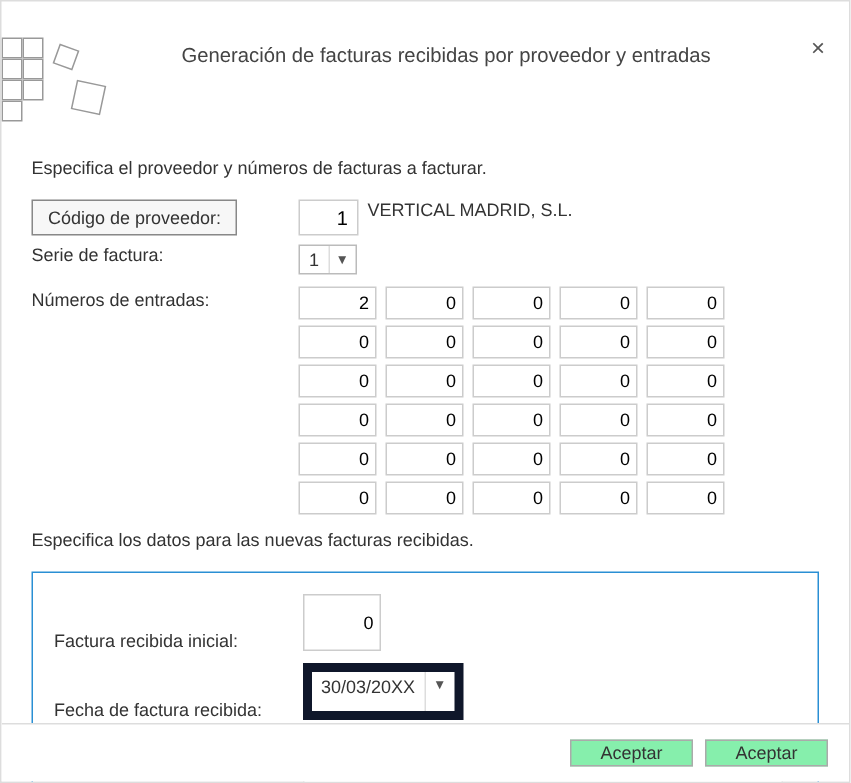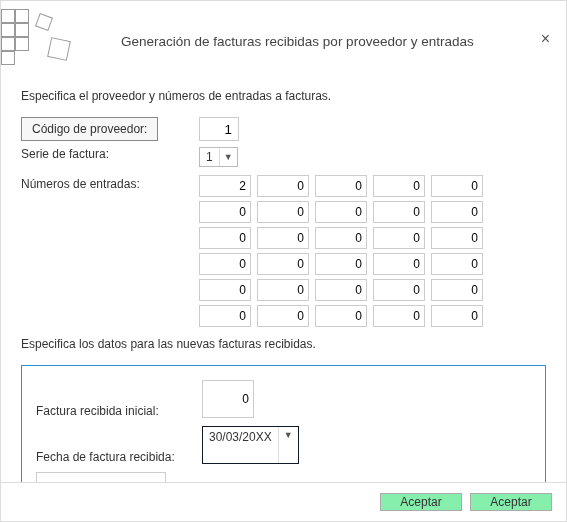--- a/index.html
+++ b/index.html
@@ -9,22 +9,22 @@
     font-size: 12px;
     color: #333;
     background: #fff;
     width: 567px;
     height: 522px;
     position: relative;
     border: 1px solid #ddd;
   }
   .header {
     display: flex;
-    align-items: center;
-    padding: 8px 12px 0 0;
+    align-items: flex-start;
+    padding: 24px 12px 0 0;
   }
   .logo {
     width: 80px;
     height: 60px;
     position: relative;
     flex-shrink: 0;
   }
   .sq { position: absolute; border: 1px solid #999; background: #fff; }
   .title {
     flex: 1;
@@ -98,21 +98,21 @@
   .num-input {
     width: 52px;
     padding: 3px 4px;
     border: 1px solid #ccc;
     text-align: right;
     font-size: 12px;
     font-family: inherit;
   }
   .date-box {
     display: inline-flex;
-    border: 1px solid #0f172a;
+    border: 6px solid #0f172a;
     background: #fff;
   }
   .date-box .val { padding: 3px 6px; min-width: 72px; }
   .date-box .arrow {
     border-left: 1px solid #ddd;
     padding: 3px 5px;
     font-size: 9px;
     color: #555;
   }
   .text-input {
@@ -157,27 +157,28 @@
     <div class="sq" style="left:0;top:42px;width:14px;height:14px"></div>
     <div class="sq" style="left:36px;top:6px;width:14px;height:14px;transform:rotate(20deg)"></div>
     <div class="sq" style="left:48px;top:30px;width:20px;height:20px;transform:rotate(12deg)"></div>
   </div>
   <div class="title">Generación de facturas recibidas por proveedor y entradas</div>
   <div class="close">×</div>
 </div>
 
 <div class="body">
 
-  <div class="section-text">Especifica el proveedor y números de entradas a facturas.</div>
+  <div class="section-text">Especifica el proveedor y números de facturas a facturar.</div>
 
   <div class="row">
     <div class="label-col">
       <button class="supplier-btn">Código de proveedor:</button>
     </div>
     <input class="supplier-code" value="1" style="">
+    <span class="supplier-name">VERTICAL MADRID, S.L.</span>
   </div>
 
   <div class="row">
     <div class="label-col">Serie de factura:</div>
     <div class="dropdown">
       <span class="val">1</span>
       <span class="arrow">▼</span>
     </div>
   </div>
 

